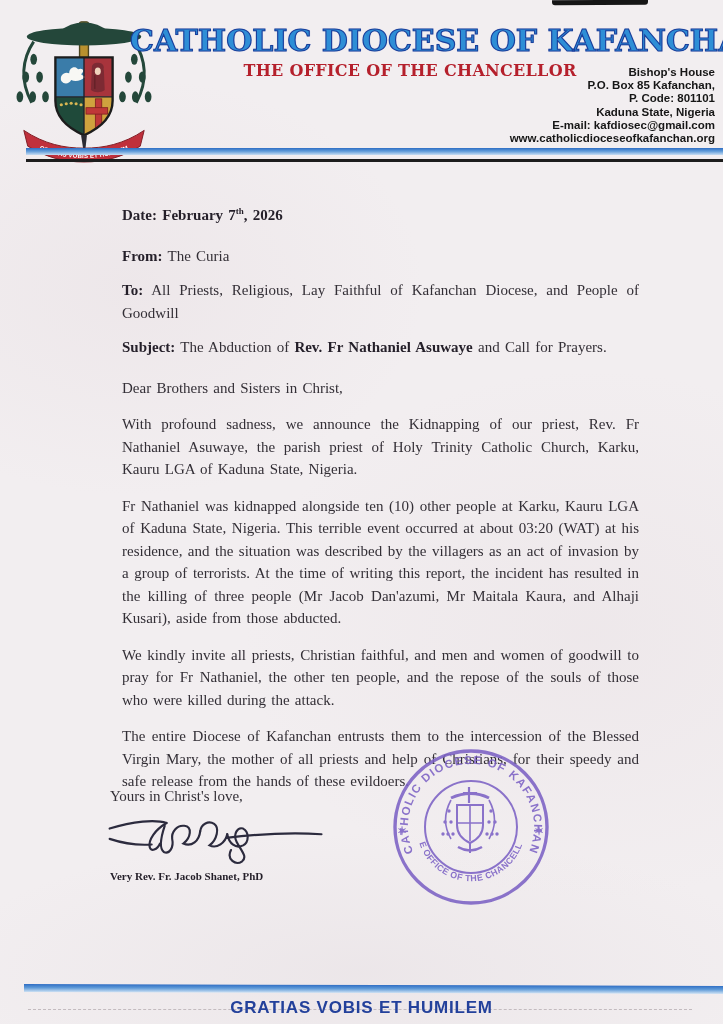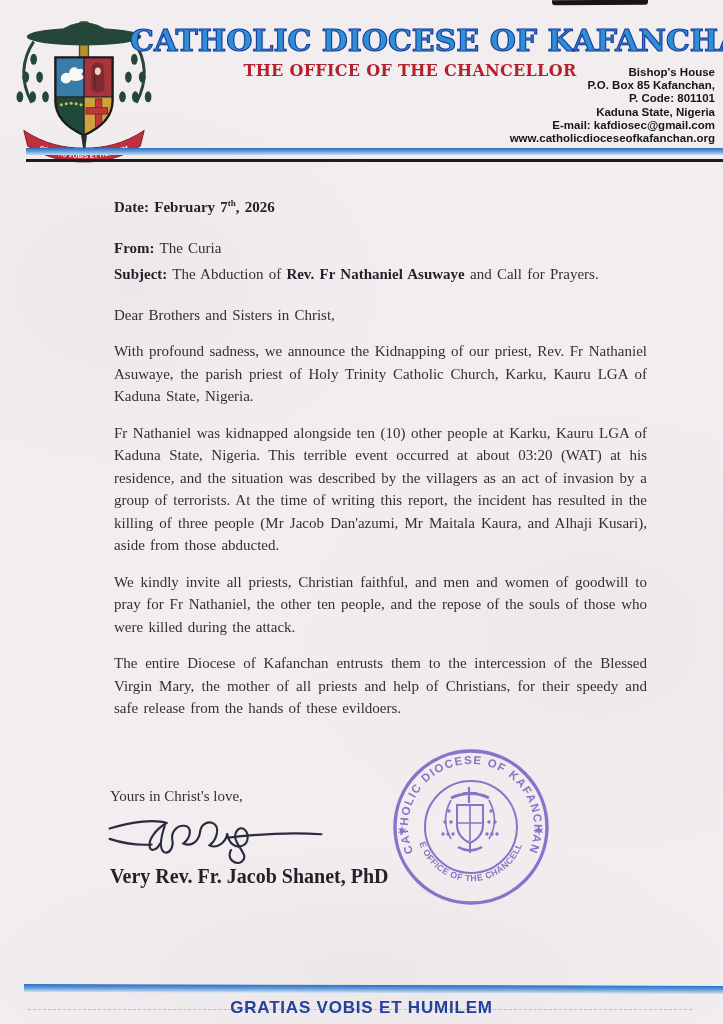--- a/index.html
+++ b/index.html
@@ -32,31 +32,31 @@
     position:absolute;right:8px;top:66px;text-align:right;
     font-family:"Liberation Sans", sans-serif;font-weight:bold;
     font-size:11.5px;line-height:13.2px;color:#161616;
   }
   .rule-blue{position:absolute;left:26px;right:0;top:148px;height:7px;
     background:linear-gradient(180deg,#2f6ec4 0%,#5e9ad8 45%,#c8ddf2 100%);}
   .rule-black{position:absolute;left:26px;right:0;top:159px;height:2.5px;background:#1d1d1d;}
   
   .letter{position:absolute;left:110px;top:192px;width:541px;font-size:15px;line-height:22.5px;
     text-align:justify;word-spacing:1.5px;color:#332f36;}
-  .letter p{margin:4px;}
+  .letter p{margin:12px;}
   .letter strong{font-weight:bold;color:#241f29;}
   .date-line{margin-bottom:18px !important;}
   sup{font-size:9px;vertical-align:super;line-height:0;}
   .salutation{margin-top:18px !important;}
   .para{margin-top:14px !important;}
   
   .sig-block{position:absolute;left:110px;top:785px;width:320px;font-size:15px;line-height:22.5px;}
   .sig-block p{margin:0;}
   .signature{display:block;width:235px;height:56px;margin:1px 0 0 -4px;}
-  .sig-name,.sig-title{font-weight:bold;font-size:20px;color:#241f29;line-height:23px;}
+  .sig-name,.sig-title{font-weight:bold;font-size:11px;color:#241f29;line-height:23px;}
   
   .stamp{position:absolute;left:389px;top:745px;width:164px;height:164px;opacity:.88;}
   .stamp text{font-family:"Liberation Sans", sans-serif;font-weight:bold;fill:#7c62c5;}
   
   .footer-bar{position:absolute;left:24px;right:0;top:985px;height:8px;
     background:linear-gradient(180deg,#2f6ec4 0%,#5e9ad8 45%,#cfe2f4 100%);transform:rotate(.15deg);}
   .footer-motto{position:absolute;left:0;top:998px;width:723px;text-align:center;
     font-family:"Liberation Sans", sans-serif;font-weight:bold;font-size:17px;
     letter-spacing:.8px;color:#23419b;}
 </style>
@@ -159,20 +159,23 @@
 
   <div class="rule-blue"></div>
   <div class="rule-black"></div>
 
   <main class="letter">
     <p class="date-line">
       <strong><span>Date:</span><span> February 7</span><sup>th</sup><span>, 2026</span></strong>
     </p>
     <p>
       <strong>From:</strong><span> The Curia</span>
+    </p>
+    <p>
+      <strong>To:</strong><span> All Priests, Religious, Lay Faithful of Kafanchan Diocese, and People of Goodwill</span>
     </p>
     <p>
       <strong>Subject:</strong><span> The Abduction of </span><strong>Rev. Fr Nathaniel Asuwaye</strong><span> and Call for Prayers.</span>
     </p>
     <p class="salutation">Dear Brothers and Sisters in Christ,</p>
     <p class="para">With profound sadness, we announce the Kidnapping of our priest, Rev. Fr Nathaniel Asuwaye, the parish priest of Holy Trinity Catholic Church, Karku, Kauru LGA of Kaduna State, Nigeria.</p>
     <p class="para">Fr Nathaniel was kidnapped alongside ten (10) other people at Karku, Kauru LGA of Kaduna State, Nigeria. This terrible event occurred at about 03:20 (WAT) at his residence, and the situation was described by the villagers as an act of invasion by a group of terrorists. At the time of writing this report, the incident has resulted in the killing of three people (Mr Jacob Dan'azumi, Mr Maitala Kaura, and Alhaji Kusari), aside from those abducted.</p>
     <p class="para">We kindly invite all priests, Christian faithful, and men and women of goodwill to pray for Fr Nathaniel, the other ten people, and the repose of the souls of those who were killed during the attack.</p>
     <p class="para">The entire Diocese of Kafanchan entrusts them to the intercession of the Blessed Virgin Mary, the mother of all priests and help of Christians, for their speedy and safe release from the hands of these evildoers.</p>
   </main>

